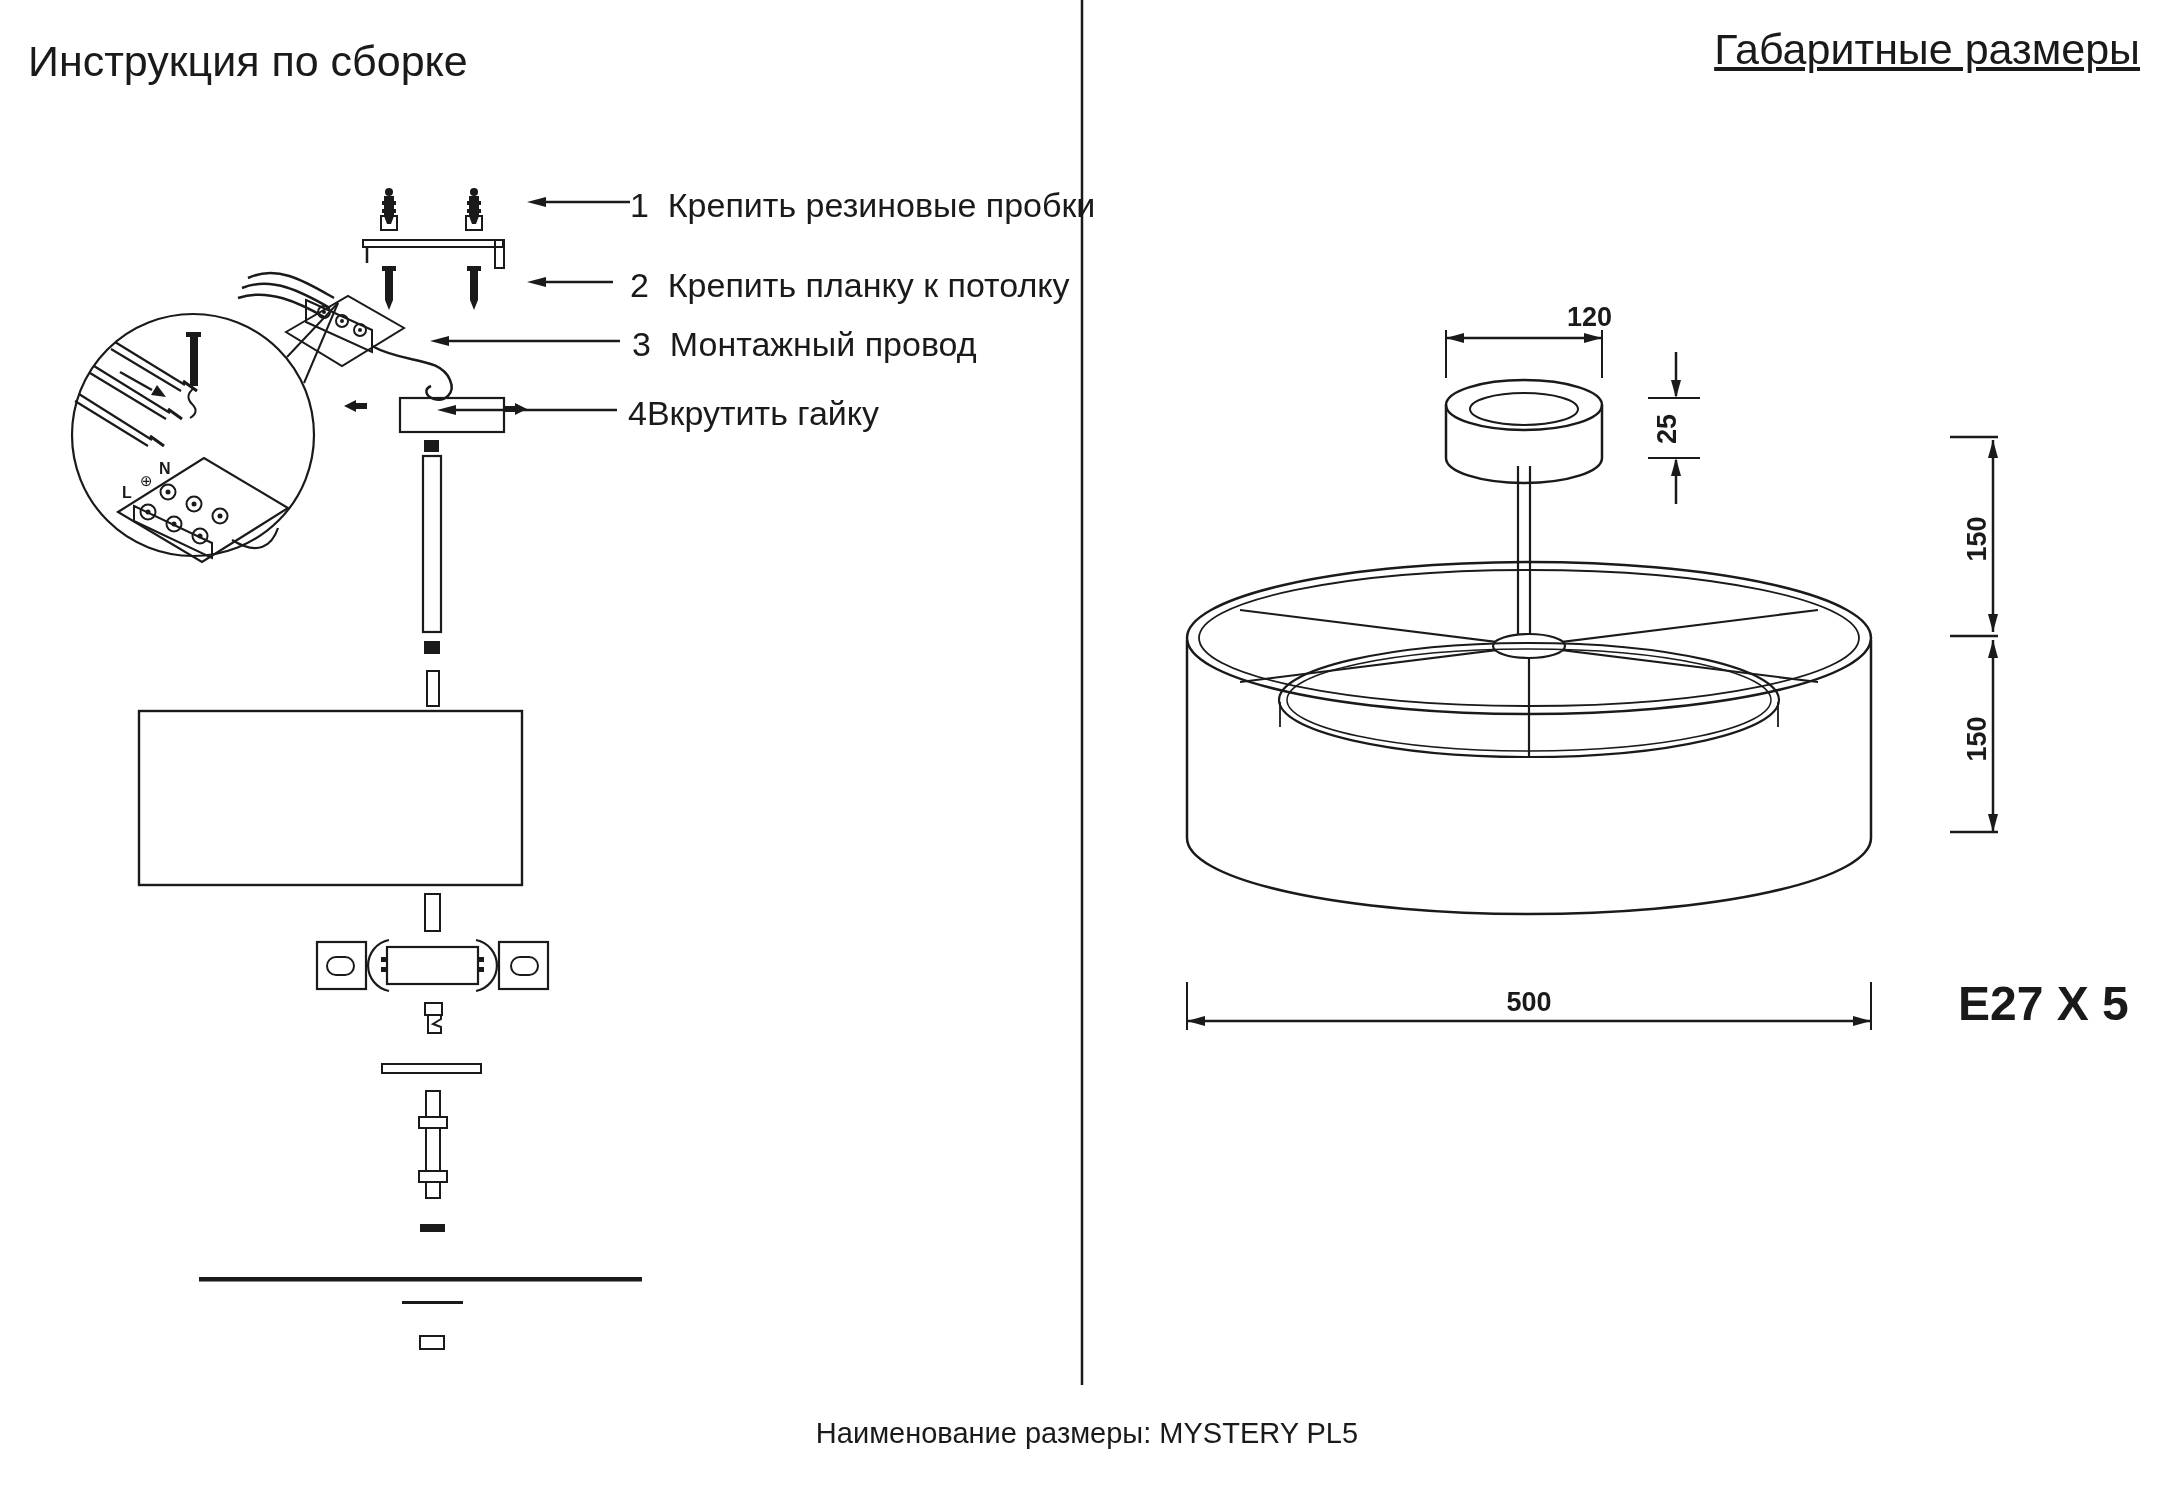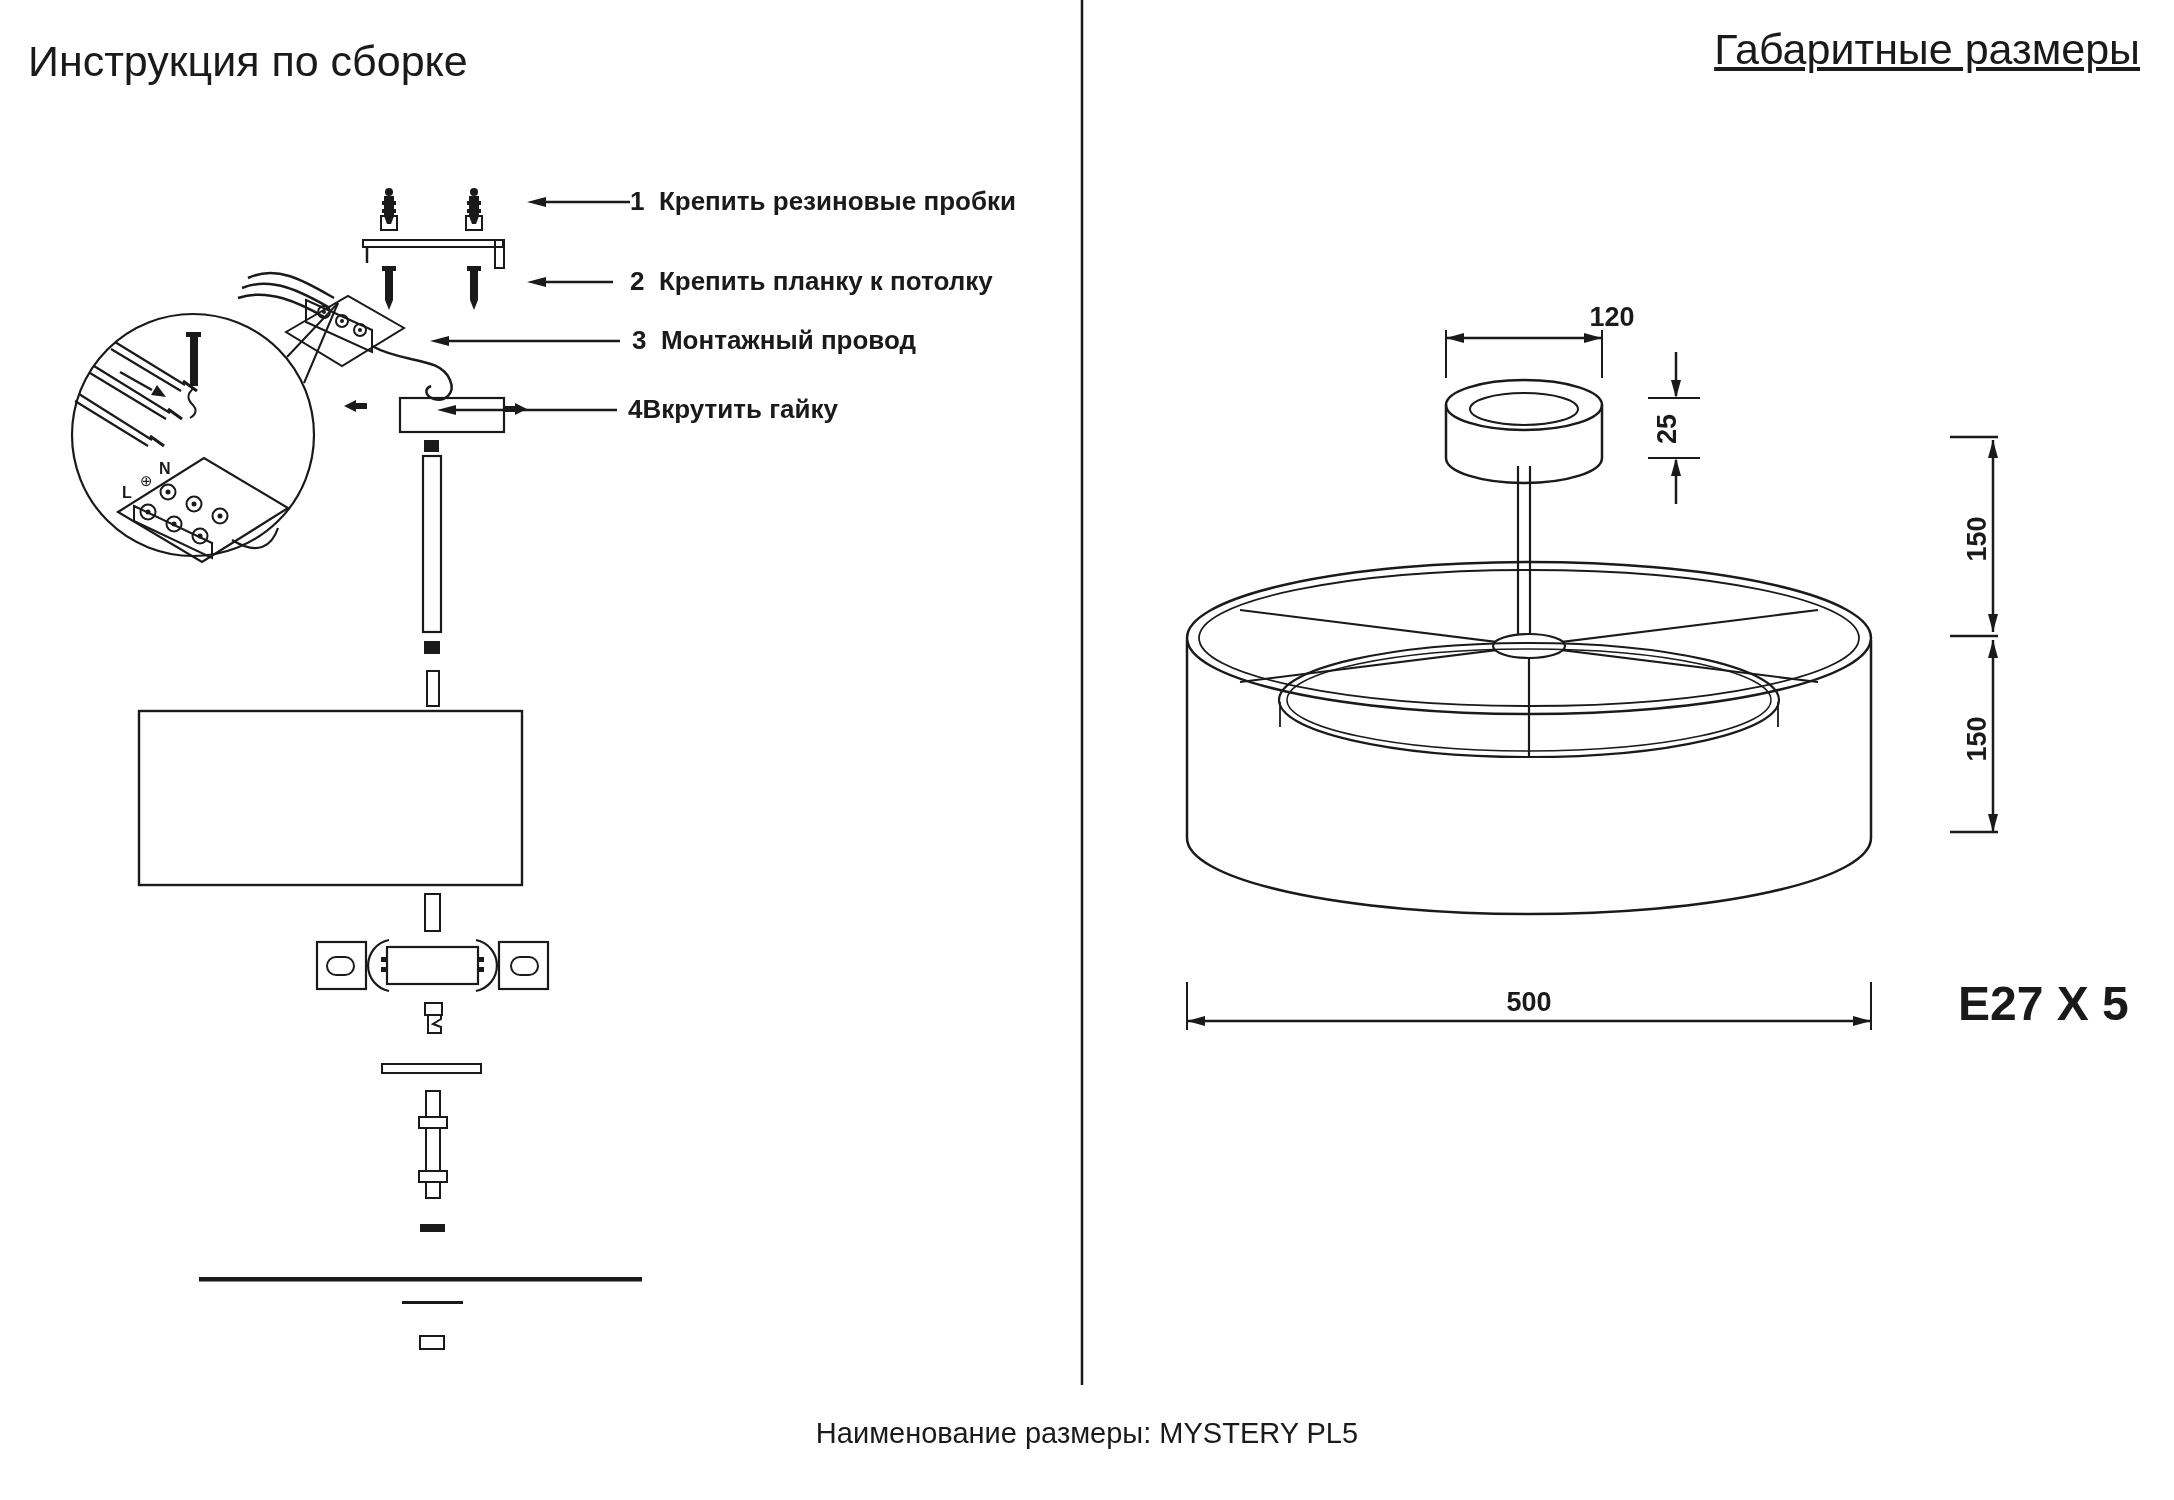--- a/index.html
+++ b/index.html
@@ -5,21 +5,21 @@
   html,body { margin:0; padding:0; background:#e8e8e8; }
   #page {
     position:relative; width:2174px; height:1500px;
     background:#ffffff; overflow:hidden;
     font-family:"Liberation Sans","DejaVu Sans",sans-serif;
     color:#1a1a1a;
   }
   #art { position:absolute; left:0; top:0; }
   .t { position:absolute; white-space:pre; line-height:1.1; }
   .title { font-size:43px; font-weight:400; }
-  .callout { font-size:26px; font-weight:700; }
+  .callout { font-size:34px; font-weight:400; }
   .dim { font-size:27px; font-weight:700; text-align:center; }
   .hdim { width:140px; }
   .vlabel { width:84px; height:30px; transform:rotate(-90deg); transform-origin:center; }
   .socket { font-size:48px; font-weight:700; }
   .footer { left:0; width:2174px; text-align:center; font-size:29px; font-weight:400; }
 </style>
 </head>
 <body>
 
 <div id="page">
@@ -238,21 +238,21 @@
 
   <span class="t title" style="left:28px; top:38px;">Инструкция по сборке</span>
 
   <span class="t title" style="right:34px; top:26px; left:auto; position:absolute;text-decoration:underline;">Габаритные размеры</span>
 
   <span class="t callout" style="left:630px; top:187px;">1  Крепить резиновые пробки</span>
   <span class="t callout" style="left:630px; top:267px;">2  Крепить планку к потолку</span>
   <span class="t callout" style="left:632px; top:326px;">3  Монтажный провод</span>
   <span class="t callout" style="left:628px; top:395px;">4Вкрутить гайку</span>
 
-  <span class="t dim hdim" style="left:1542px; top:303px;">120</span>
+  <span class="t dim hdim" style="left:1472px; top:303px;text-align:right;">120</span>
 
   <span class="t dim vlabel" style="left:1626px; top:414px;">25</span>
 
   <span class="t dim vlabel" style="left:1936px; top:524px;">150</span>
 
   <span class="t dim vlabel" style="left:1936px; top:724px;">150</span>
 
   <span class="t dim hdim" style="left:1459px; top:988px;">500</span>
 
   <span class="t socket" style="left:1958px; top:978px;">E27 X 5</span>

